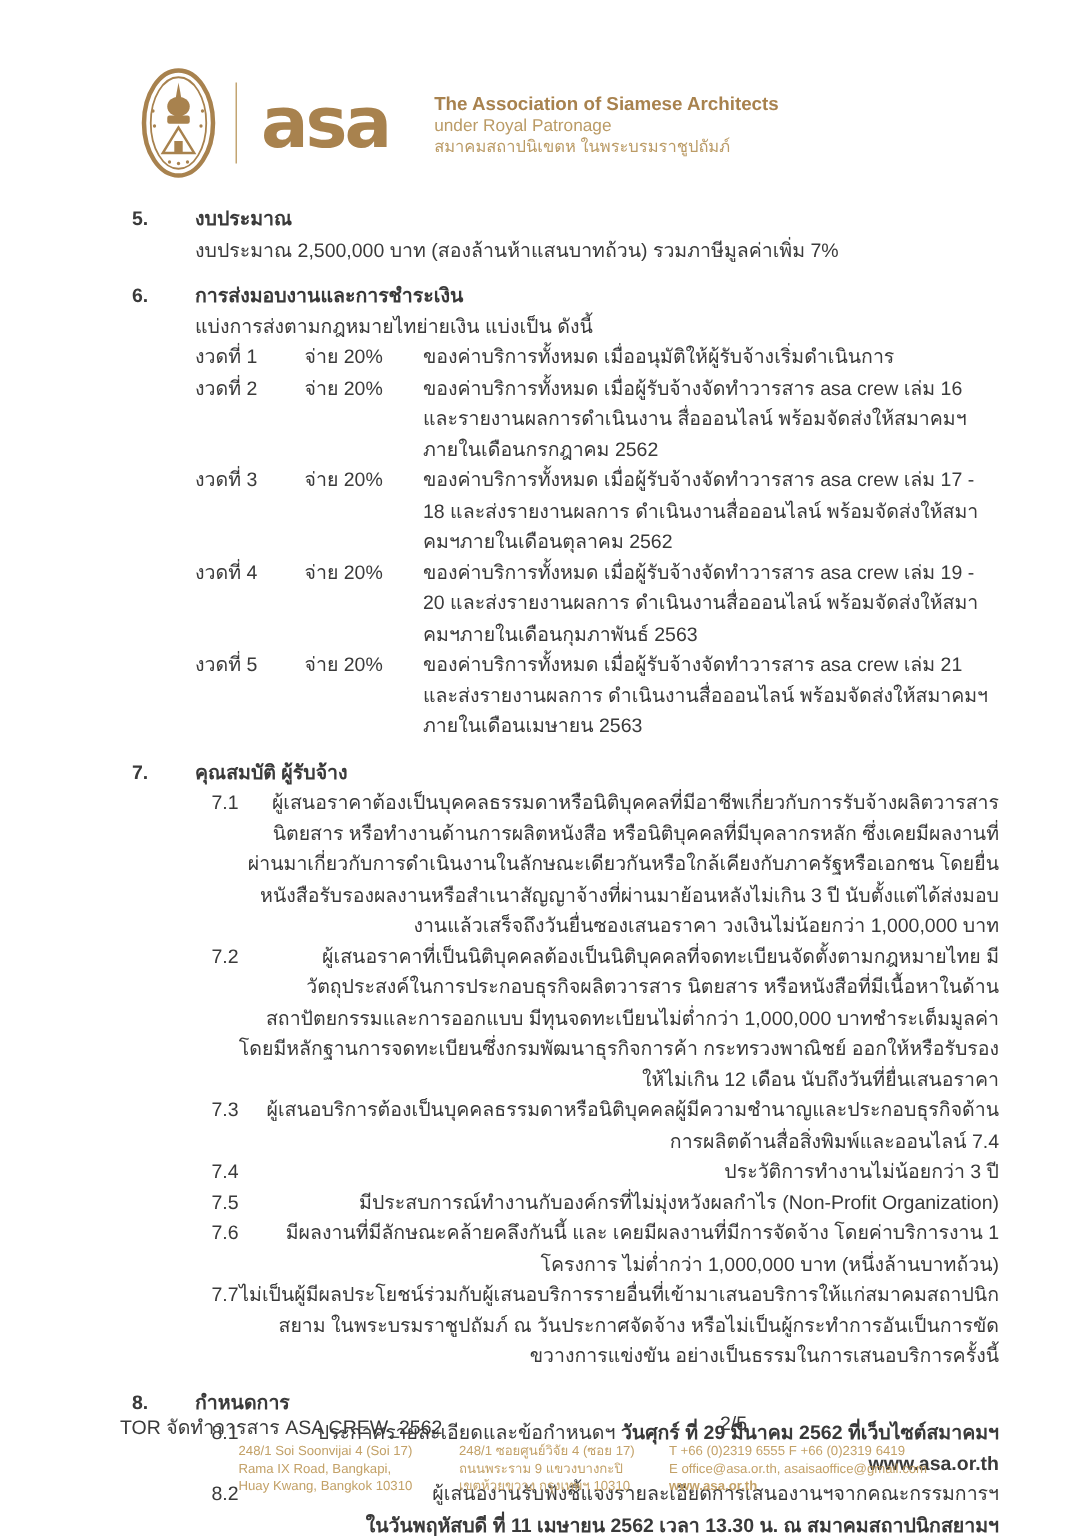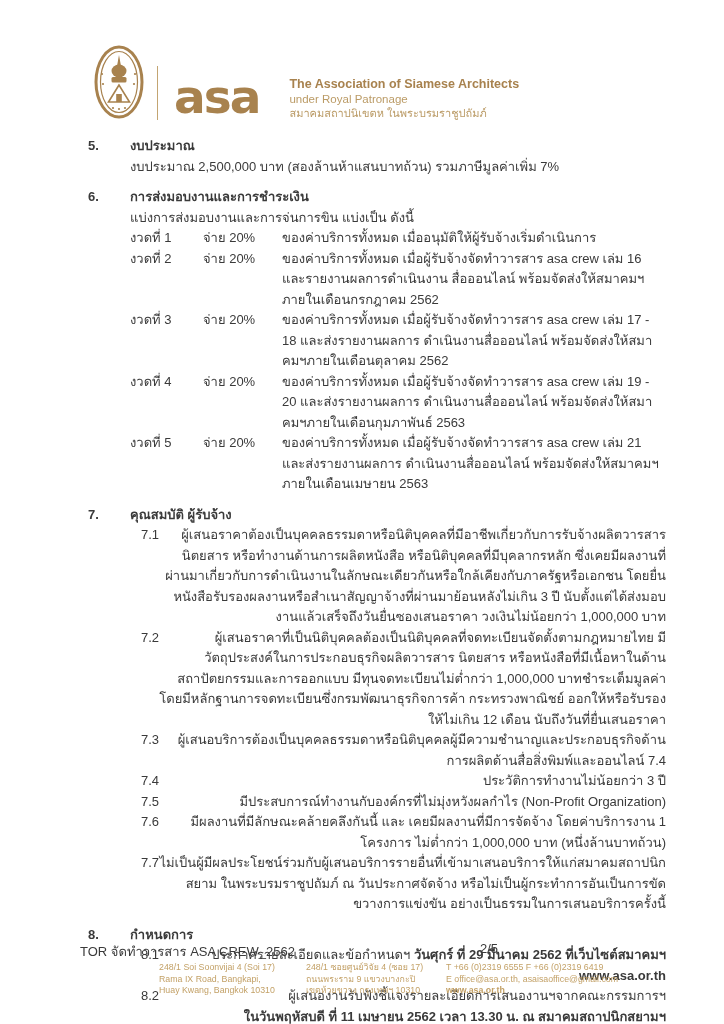--- a/index.html
+++ b/index.html
@@ -8,21 +8,21 @@
     width:724px; height:1024px;
     margin:0 auto;
     background:#ffffff;
     font-family:"Liberation Sans","DejaVu Sans",sans-serif;
     color:#3a3a3a;
     overflow:hidden;
   }
   
   .letterhead {
     position:absolute; top:44px; left:94px;
-    display:flex; align-items:flex-end;
+    display:flex; align-items:center;
   }
   .seal { width:50px; height:76px; }
   .hdr-divider {
     width:1px; height:54px; background:#c3a572;
     margin:0 16px 0 13px;
   }
   .asa-logotype {
     font-size:47px; font-weight:800; letter-spacing:-2px;
     color:#a8824e; line-height:1; margin-right:30px;
     font-family:"DejaVu Sans","Liberation Sans",sans-serif;
@@ -111,21 +111,21 @@
       <div class="sec-body">
         <div class="sec-title">งบประมาณ</div>
         <div>งบประมาณ 2,500,000 บาท (สองล้านห้าแสนบาทถ้วน)  รวมภาษีมูลค่าเพิ่ม 7%</div>
       </div>
     </div>
 
     <div class="section">
       <div class="sec-num">6.</div>
       <div class="sec-body">
         <div class="sec-title">การส่งมอบงานและการชำระเงิน</div>
-        <div>แบ่งการส่งมอบงานและการจ่นการขิน แบ่งเป็น ดังนี้</div>
+        <div>แบ่งการส่งตามกฎหมายไทย่ายเงิน แบ่งเป็น ดังนี้</div>
         <div class="inst-row">
           <div class="inst-label">งวดที่ 1</div>
           <div class="inst-pay">จ่าย 20%</div>
           <div class="inst-desc">ของค่าบริการทั้งหมด เมื่ออนุมัติให้ผู้รับจ้างเริ่มดำเนินการ</div>
         </div>
         <div class="inst-row">
           <div class="inst-label">งวดที่ 2</div>
           <div class="inst-pay">จ่าย 20%</div>
           <div class="inst-desc">ของค่าบริการทั้งหมด เมื่อผู้รับจ้างจัดทำวารสาร asa crew เล่ม 16 และรายงานผลการดำเนินงาน สื่อออนไลน์ พร้อมจัดส่งให้สมาคมฯภายในเดือนกรกฎาคม 2562</div>
         </div>

